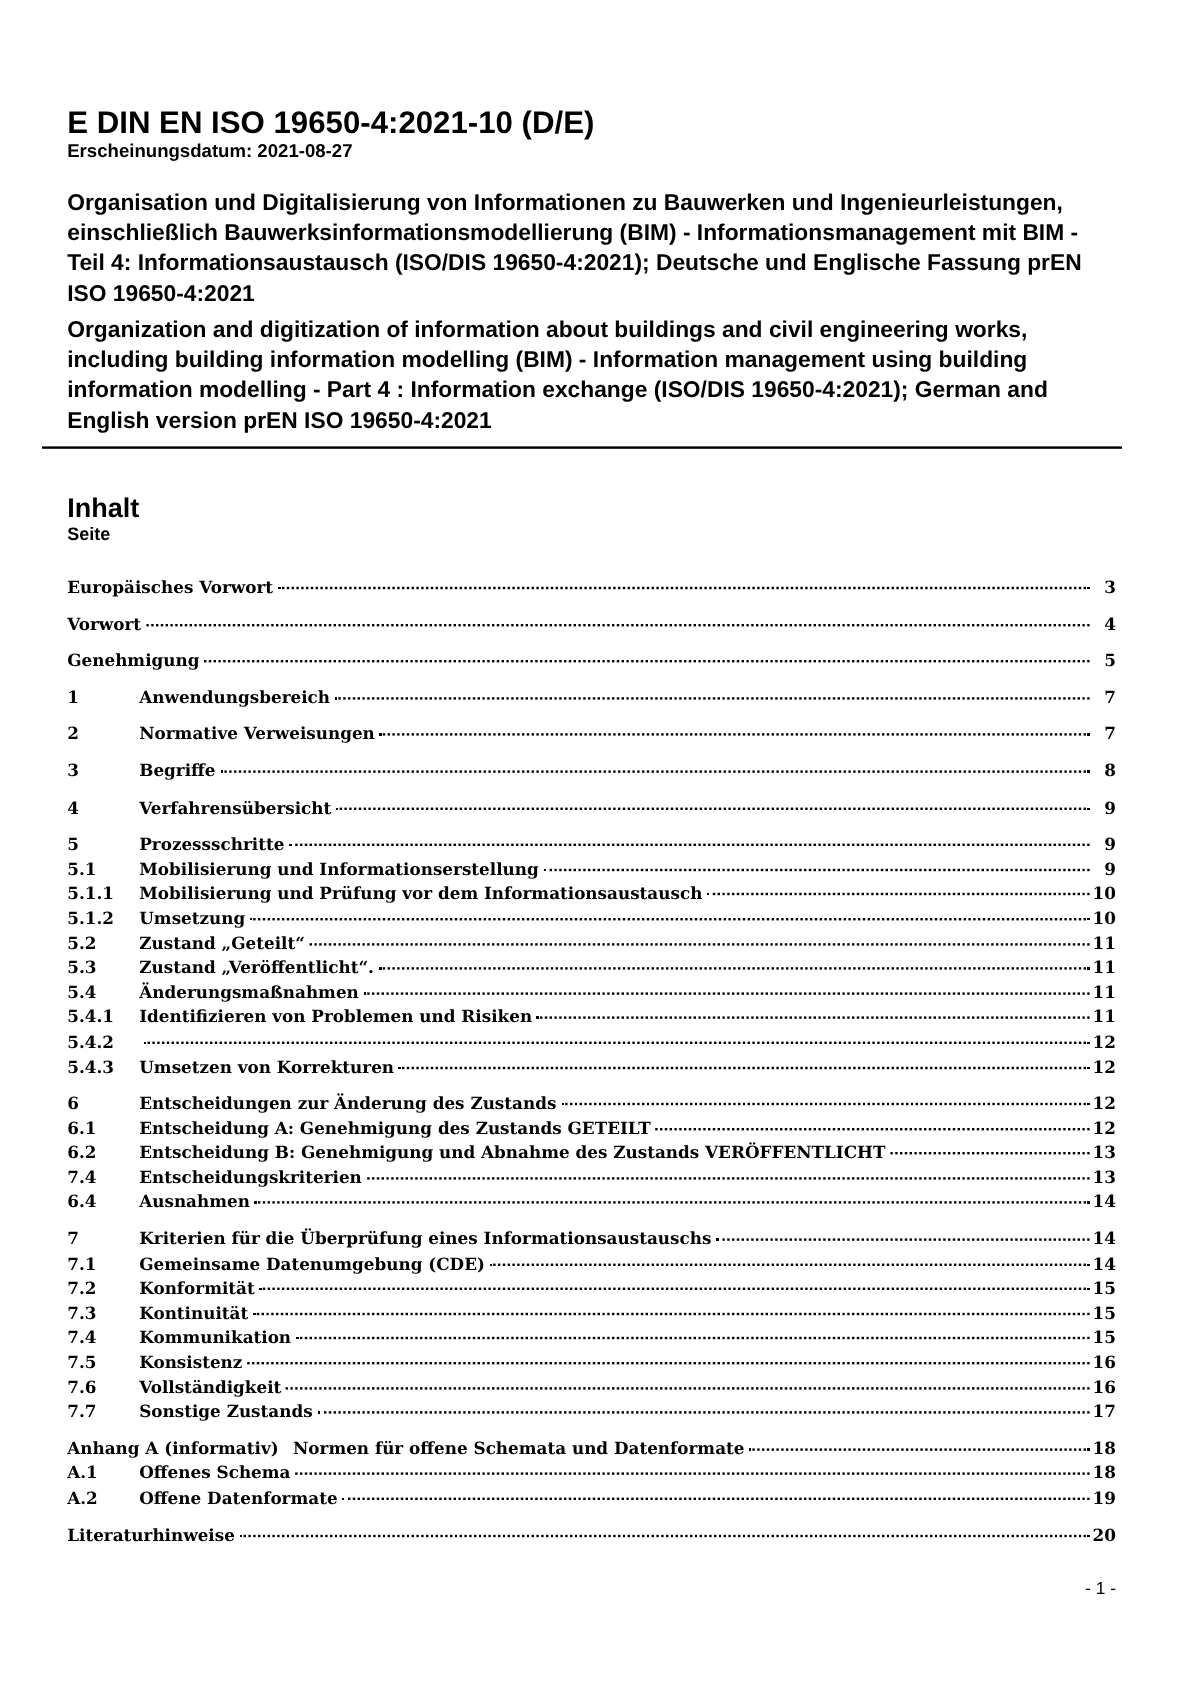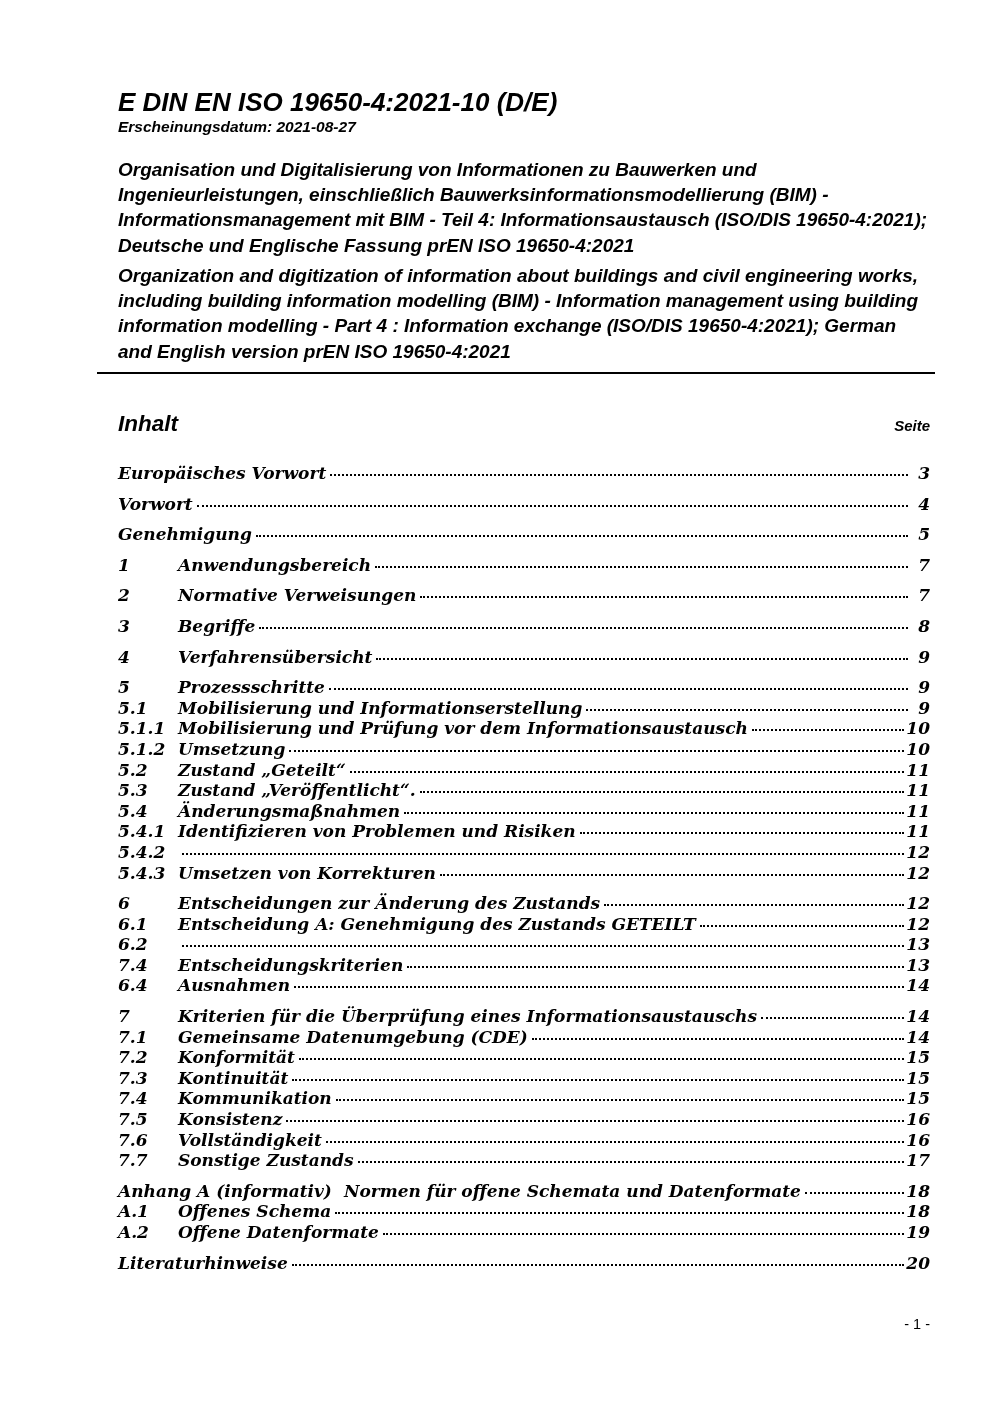--- a/index.html
+++ b/index.html
@@ -5,21 +5,21 @@
   html, body { margin: 0; padding: 0; background: #ffffff; }
   .page {
     position: relative;
     width: 992px;
     height: 1403px;
     background: #ffffff;
     color: #000000;
     font-family: "Liberation Sans", sans-serif;
     overflow: hidden;
   }
-  .content { padding: 88px 62px 0 118px; font-style: italic; }
+  .content { padding: 88px 62px 0 56px; }
 
   .doc-title {
     font-size: 26px;
     font-weight: bold;
     line-height: 1.15;
     margin: 0;
   }
   .doc-date {
     font-size: 15.5px;
     font-weight: bold;
@@ -38,29 +38,30 @@
     border-top: 2px solid #000000;
     margin: 8px -5px 0 -21px;
     height: 0;
   }
 
   .toc-header {
     display: flex;
     justify-content: space-between;
     align-items: baseline;
     margin-top: 37px;
+    flex-direction: column;
   }
   .toc-heading { font-size: 22.5px; font-weight: bold; }
   .toc-seite { font-size: 15px; font-weight: bold; }
 
   .toc-list {
     margin-top: 26px;
     font-family: "DejaVu Serif", serif;
     font-weight: bold;
-    font-size: 17px;
+    font-size: 14px;
   }
   .toc-group { margin-bottom: 10px; }
   .toc-row {
     display: flex;
     align-items: baseline;
     line-height: 20.6px;
     white-space: nowrap;
   }
   .toc-num {
     box-sizing: border-box;
@@ -234,20 +235,21 @@
             <span class="toc-page">12</span>
           </div>
           <div class="toc-row">
             <span class="toc-num">6.1</span>
             <span class="toc-title">Entscheidung A: Genehmigung des Zustands GETEILT</span>
             <span class="toc-leader"></span>
             <span class="toc-page">12</span>
           </div>
           <div class="toc-row">
             <span class="toc-num">6.2</span>
+            <span class="toc-title">Entscheidung B: Genehmigung und Abnahme des Zustands VERÖFFENTLICHT</span>
             <span class="toc-leader"></span>
             <span class="toc-page">13</span>
           </div>
           <div class="toc-row">
             <span class="toc-num">7.4</span>
             <span class="toc-title">Entscheidungskriterien</span>
             <span class="toc-leader"></span>
             <span class="toc-page">13</span>
           </div>
           <div class="toc-row">

